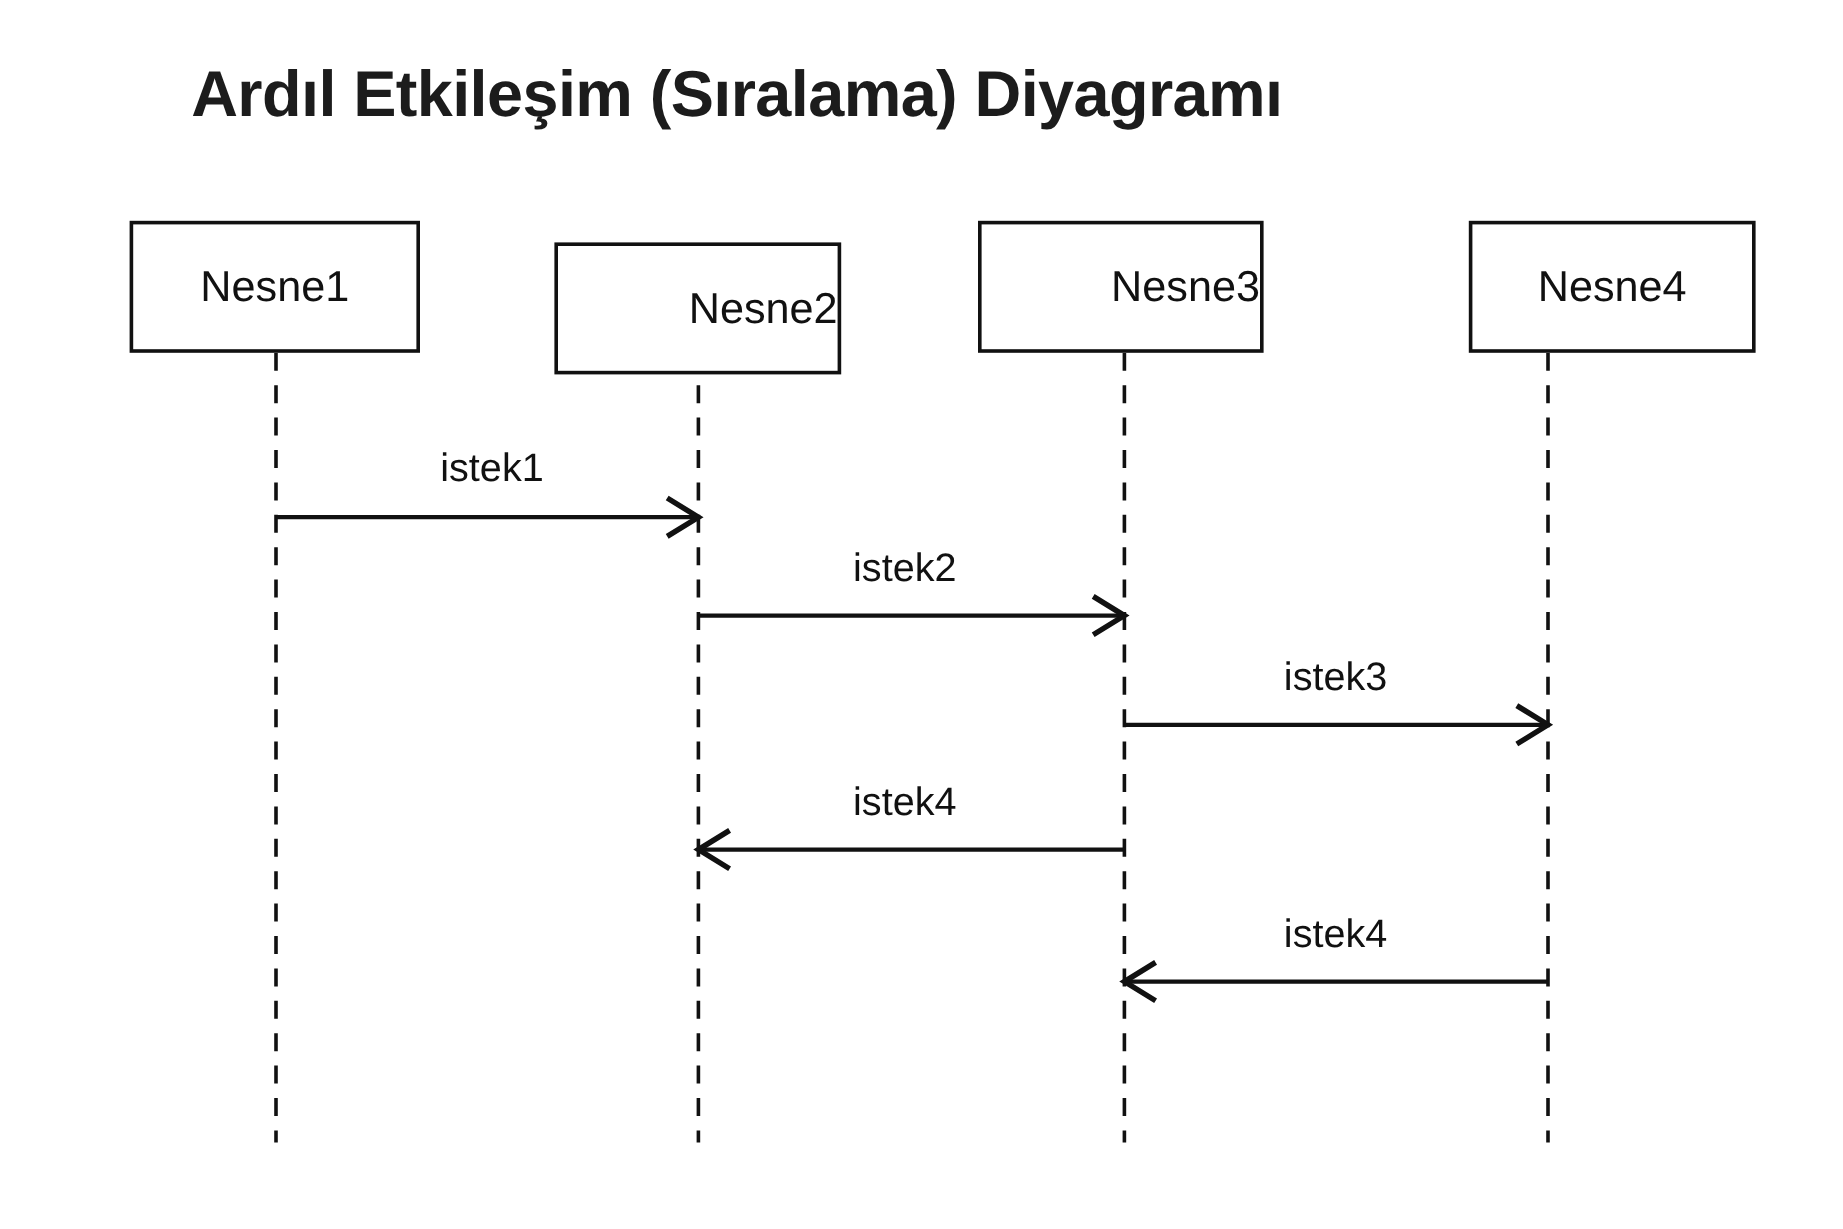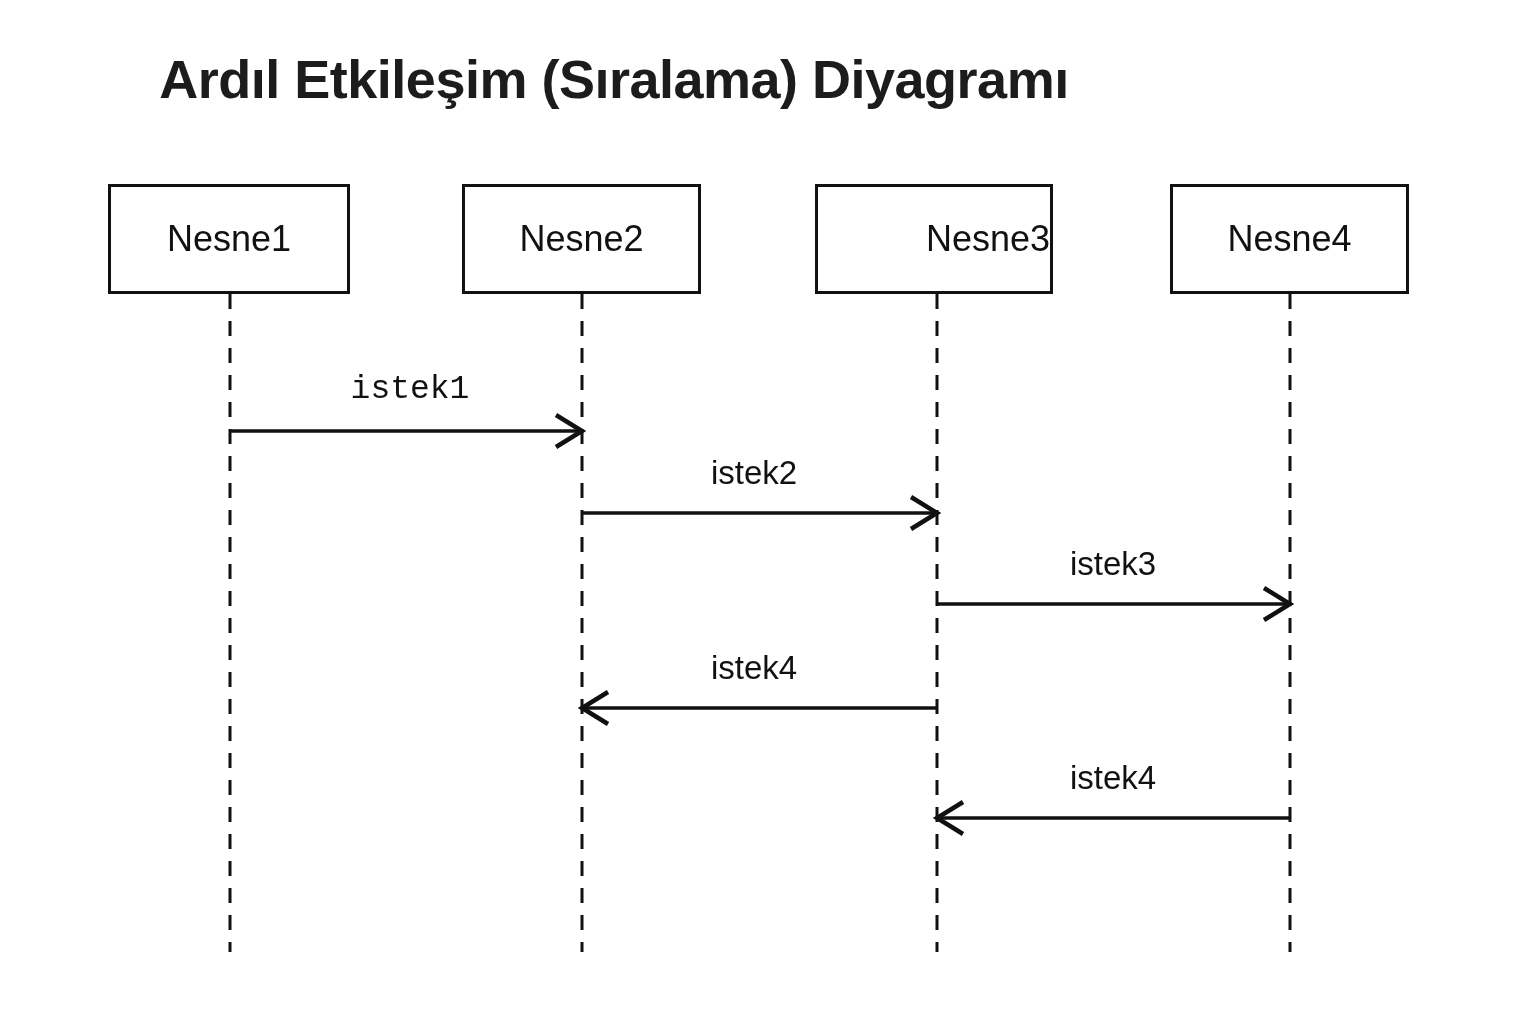--- a/index.html
+++ b/index.html
@@ -91,31 +91,31 @@
       <g>
         <line x1="1290" y1="818" x2="937" y2="818" stroke="#111111" stroke-width="3.5" stroke-linecap="butt"></line>
         <polyline points="963,802 937,818 963,834" fill="none" stroke="#111111" stroke-width="4.5" stroke-linecap="butt" stroke-linejoin="miter"></polyline>
       </g>
     </svg>
 
   <div id="boxes-layer">
       <div class="obj-box" style="left: 108px; top: 184px; width: 242px; height: 110px; text-align: center;">
         <span class="obj-label">Nesne1</span>
       </div>
-      <div class="obj-box" style="left: 462px; top: 184px; width: 239px; height: 110px;">
+      <div class="obj-box" style="left: 462px; top: 202px; width: 239px; height: 110px; justify-content: flex-end;">
         <span class="obj-label">Nesne2</span>
       </div>
       <div class="obj-box" style="left: 815px; top: 184px; width: 238px; height: 110px; justify-content: flex-end;">
         <span class="obj-label">Nesne3</span>
       </div>
-      <div class="obj-box" style="left: 1170px; top: 184px; width: 239px; height: 110px;">
+      <div class="obj-box" style="left: 1224px; top: 184px; width: 239px; height: 110px;">
         <span class="obj-label">Nesne4</span>
       </div>
     </div>
   <div id="labels-layer">
-      <div class="msg-label" style="left: 410px; top: 406px; font-family: Liberation Mono, monospace;">istek1</div>
+      <div class="msg-label" style="left: 410px; top: 406px;">istek1</div>
       <div class="msg-label" style="left: 754px; top: 489px;">istek2</div>
       <div class="msg-label" style="left: 1113px; top: 580px;">istek3</div>
       <div class="msg-label" style="left: 754px; top: 684px;">istek4</div>
       <div class="msg-label" style="left: 1113px; top: 794px;">istek4</div>
     </div>
 
 </div>
 
 </body></html>

